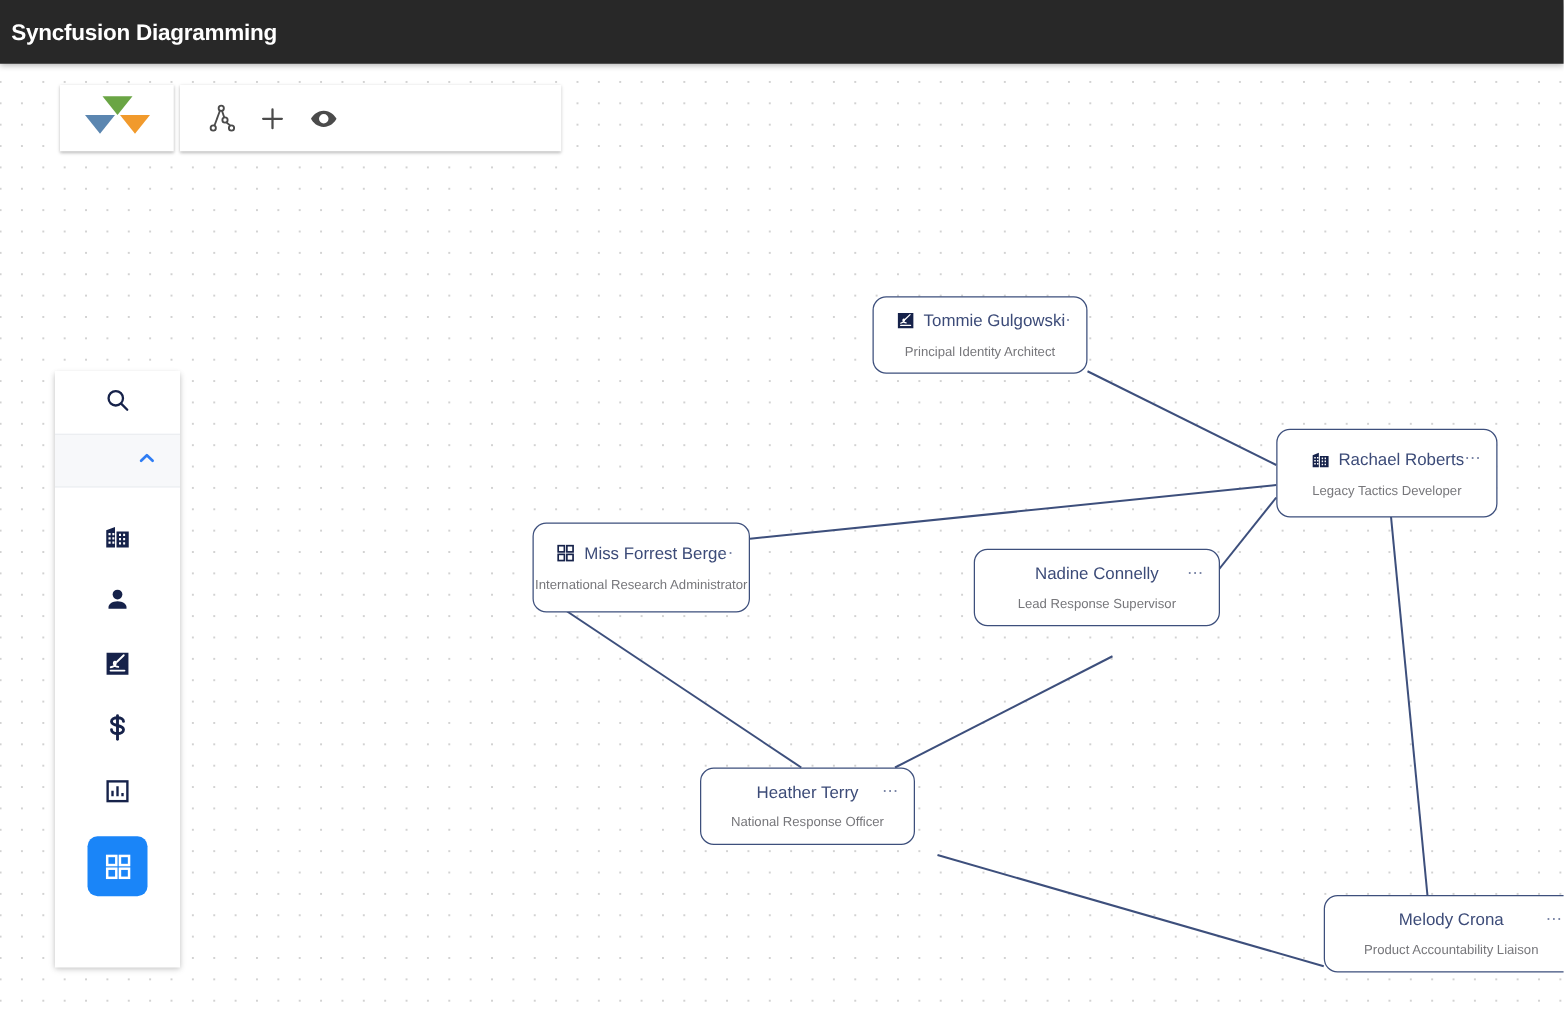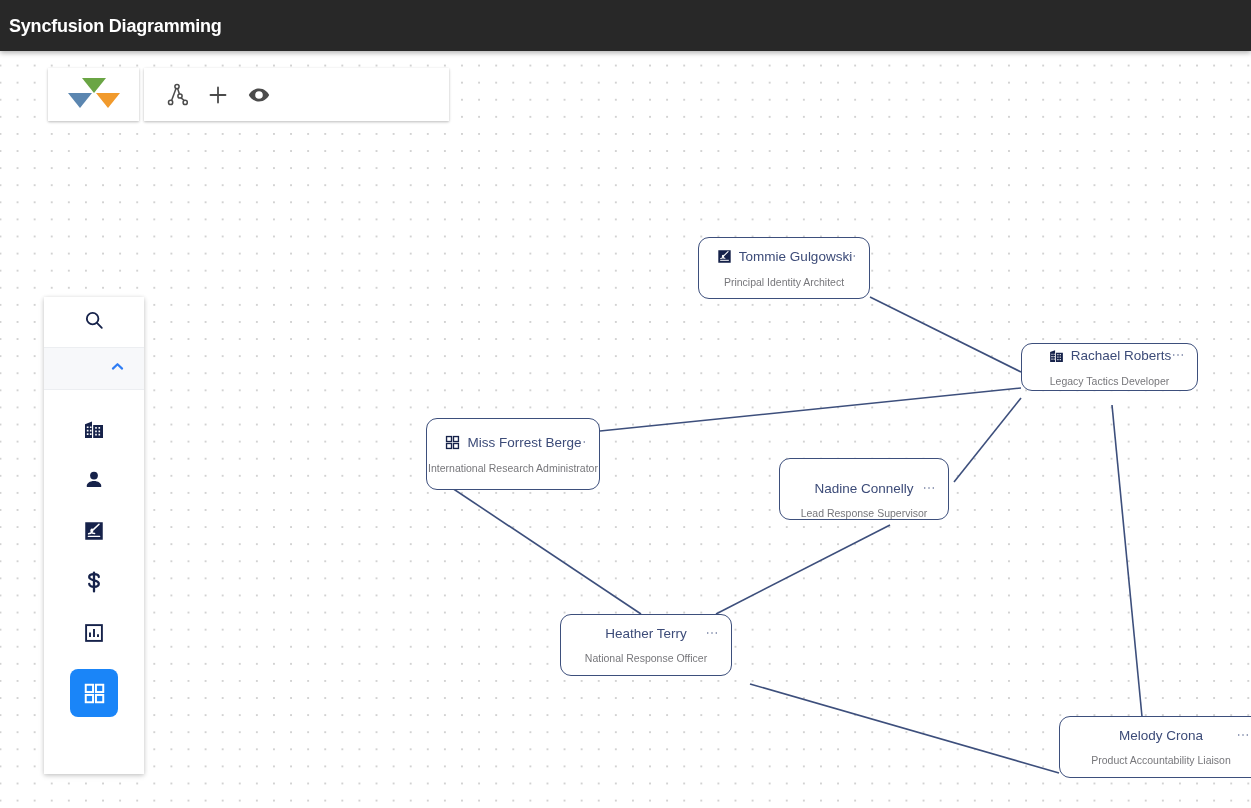--- a/index.html
+++ b/index.html
@@ -223,21 +223,21 @@
         <path d="M6.6 14.8c1.9-.2 3.2-1.2 3.9-2.6.5-1 .2-1.9-.5-1.9-.8 0-1.2 1-.8 2.1.5 1.3 1.9 2.1 3.4 2.1" stroke="#ffffff" stroke-width="1.5" fill="none" stroke-linecap="round"></path>
         <path d="M11.6 10.4 L17 5.2" stroke="#ffffff" stroke-width="1.5" stroke-linecap="round"></path>
         <path d="M6.4 17.4 H17.6" stroke="#ffffff" stroke-width="1.4" stroke-linecap="round"></path>
       </svg>
             </span>
             <span class="node-name">Tommie Gulgowski</span>
             <span class="node-dots">⋯</span>
           </div>
           <div class="node-role">Principal Identity Architect</div>
         </div>
-        <div class="node" style="left: 1021px; top: 292px; width: 177px; height: 48px;">
+        <div class="node" style="left: 1021px; top: 292px; width: 177px; height: 71px;">
           <div class="node-top">
             <span class="node-icon">
               <svg width="17" height="17" viewBox="0 0 24 24" fill="currentColor">
         <path d="M3 21V7.2l7-2.6V21H3zm1.8-3.1h1.7v-1.7H4.8v1.7zm0-3.4h1.7v-1.7H4.8v1.7zm0-3.4h1.7V9.4H4.8v1.7zm3.1 6.8h1.6v-1.7H7.9v1.7zm0-3.4h1.6v-1.7H7.9v1.7zm0-3.4h1.6V9.4H7.9v1.7z"></path>
         <path d="M11.2 21V8.1H21V21h-9.8zm2-9.2h1.6V10h-1.6v1.8zm3.3 0h1.6V10h-1.6v1.8zm-3.3 3.4h1.6v-1.8h-1.6v1.8zm3.3 0h1.6v-1.8h-1.6v1.8zm-3.3 3.4h1.6v-1.8h-1.6v1.8zm3.3 0h1.6v-1.8h-1.6v1.8z"></path>
       </svg>
             </span>
             <span class="node-name">Rachael Roberts</span>
             <span class="node-dots">⋯</span>
           </div>
@@ -251,21 +251,21 @@
         <rect x="13.4" y="3.6" width="7" height="7"></rect>
         <rect x="3.6" y="13.4" width="7" height="7"></rect>
         <rect x="13.4" y="13.4" width="7" height="7"></rect>
       </svg>
             </span>
             <span class="node-name">Miss Forrest Berge</span>
             <span class="node-dots">⋯</span>
           </div>
           <div class="node-role">International Research Administrator</div>
         </div>
-        <div class="node" style="left: 779px; top: 407px; width: 170px; height: 62px; justify-content: flex-end;">
+        <div class="node" style="left: 779px; top: 388px; width: 197px; height: 62px;">
           <div class="node-top">
             <span class="node-name">Nadine Connelly</span>
             <span class="node-dots">⋯</span>
           </div>
           <div class="node-role">Lead Response Supervisor</div>
         </div>
         <div class="node" style="left: 560px; top: 563px; width: 172px; height: 62px;">
           <div class="node-top">
             <span class="node-name">Heather Terry</span>
             <span class="node-dots">⋯</span>

